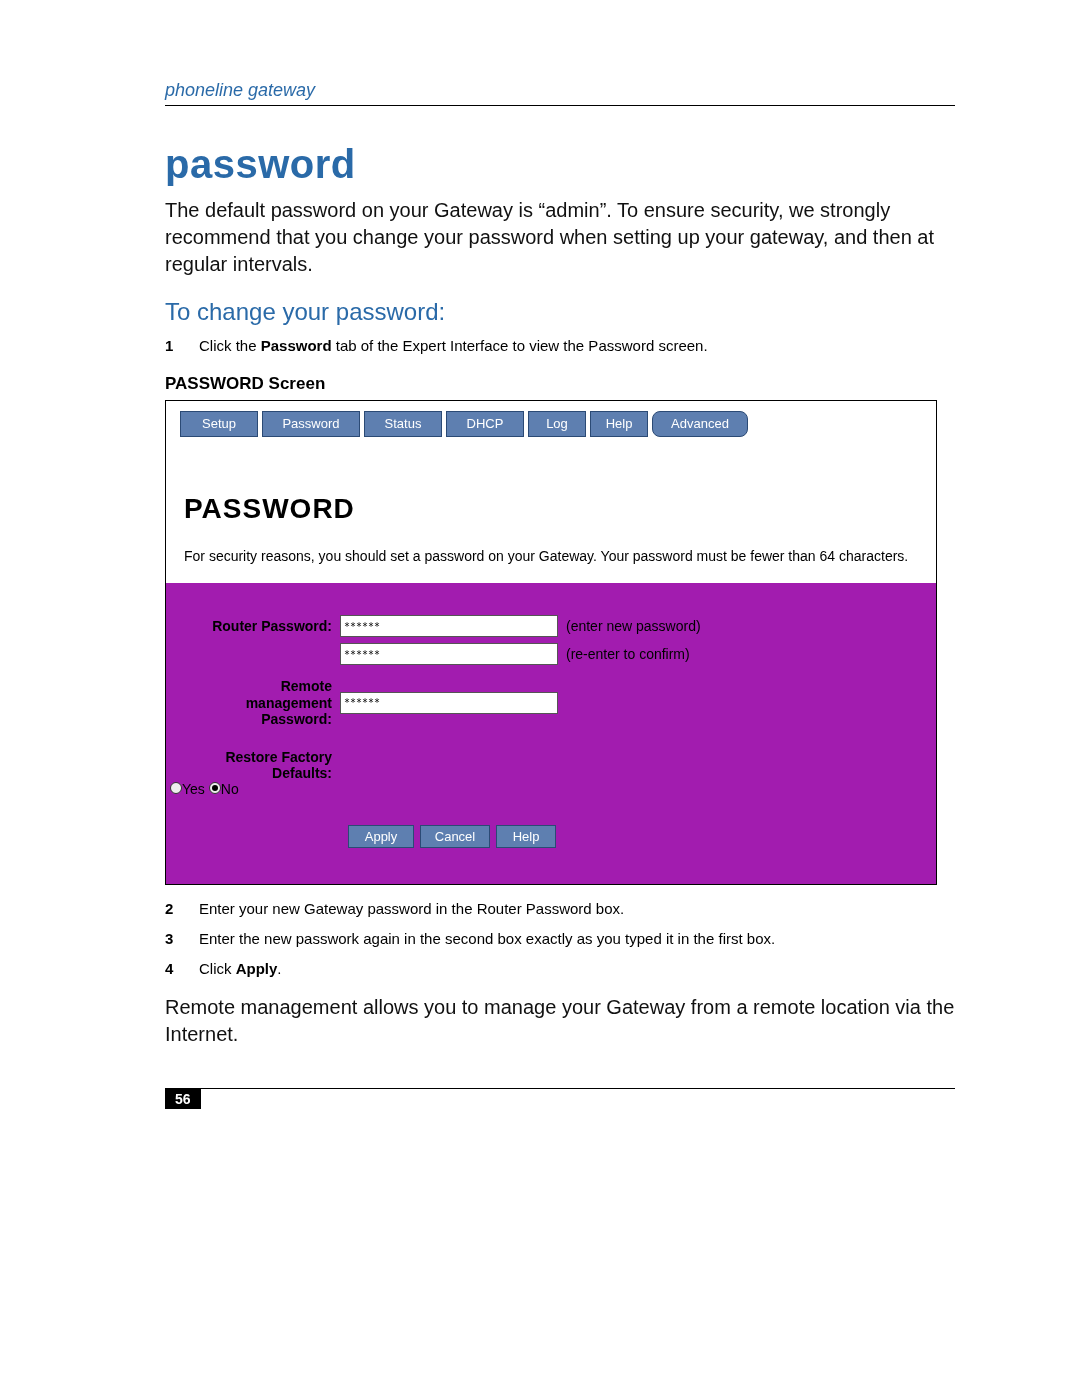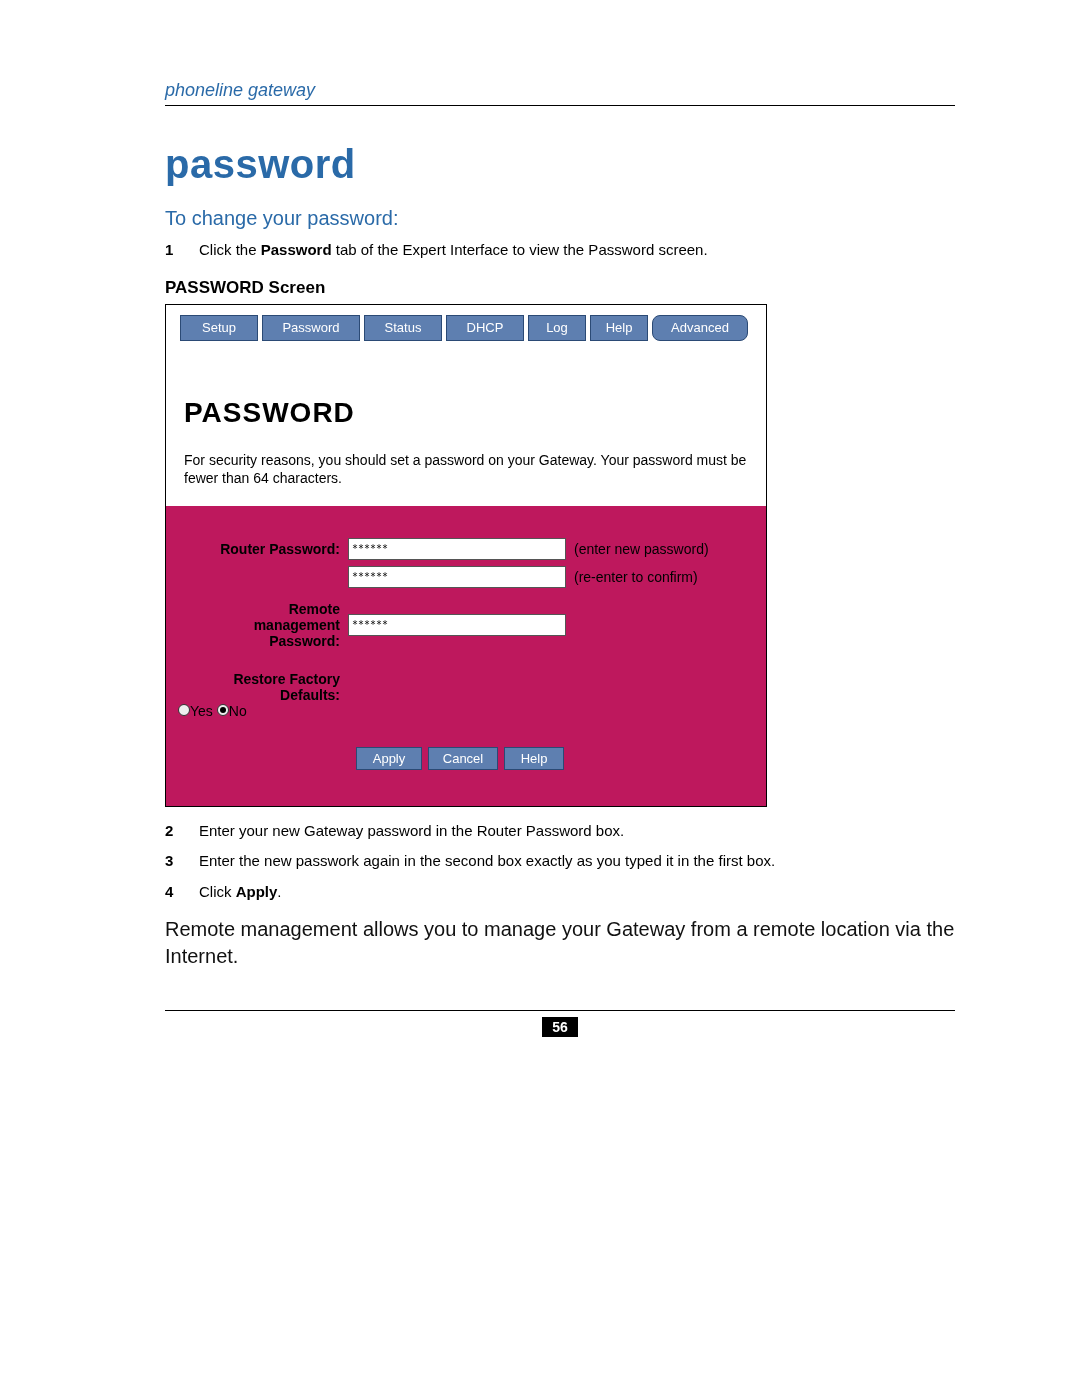--- a/index.html
+++ b/index.html
@@ -33,21 +33,21 @@
     letter-spacing: 0.5px;
   }
   p.body {
     font-size: 20px;
     line-height: 1.35;
     margin-bottom: 18px;
     color: #111;
   }
   p.sub {
     color: #2a6aa8;
-    font-size: 20px;
+    font-size: 24px;
     margin: 20px 0 10px 0;
   }
   ol.steps {
     list-style: none;
     counter-reset: step;
     margin-bottom: 14px;
   }
   ol.steps > li {
     counter-increment: step;
     font-size: 15px;
@@ -65,21 +65,21 @@
   }
   .bold { font-weight: 700; }
   .caption {
     font-size: 17px;
     font-weight: 700;
     margin: 18px 0 6px 0;
   }
 
   
   .screenshot {
-    width: 602px;
+    width: 772px;
     border: 1px solid #000;
     background: #fff;
     margin-bottom: 14px;
   }
   .tabbar {
     display: flex;
     gap: 4px;
     padding: 10px 14px 0 14px;
     background: #fff;
     font-family: Verdana, Arial, sans-serif;
@@ -112,22 +112,22 @@
     font-size: 28px;
     letter-spacing: 1px;
     margin-bottom: 22px;
   }
   .shot-note {
     font-size: 14px;
     line-height: 1.3;
     margin-bottom: 8px;
   }
   .form-area {
-    background: #be185d;
-    padding: 32px 18px 36px 12px;
+    background: #a21caf;
+    padding: 32px 18px 36px 4px;
   }
   .form-row {
     display: flex;
     align-items: center;
     margin-bottom: 6px;
   }
   .form-label {
     width: 170px;
     text-align: right;
     font-size: 14px;
@@ -186,40 +186,39 @@
     padding: 3px 0;
     text-align: center;
   }
   .btn-apply  { width: 66px; }
   .btn-cancel { width: 70px; }
   .btn-help   { width: 60px; }
 
   .footer {
     margin-top: 40px;
     border-top: 1.5px solid #000;
-    padding-top: 6px;
-    text-align: center;
   }
   .page-num {
     display: inline-block;
     background: #000;
     color: #fff;
     font-weight: 700;
     font-size: 14px;
     padding: 2px 10px;
   }
 </style>
 </head>
 <body>
 
 <div class="page">
   <div class="running-header">phoneline gateway</div>
   <hr class="hr-top">
 
   <h1 class="section-title">password</h1>
+  <p class="body">The default password on your Gateway is “admin”. To ensure security, we strongly recommend that you change your password when setting up your gateway, and then at regular intervals.</p>
 
   <p class="sub">To change your password:</p>
 
   <ol class="steps">
     <li>
       <span>Click the </span><span class="bold">Password</span><span> tab of the Expert Interface to view the Password screen.</span>
     </li>
   </ol>
 
   <div class="caption">PASSWORD Screen</div>

